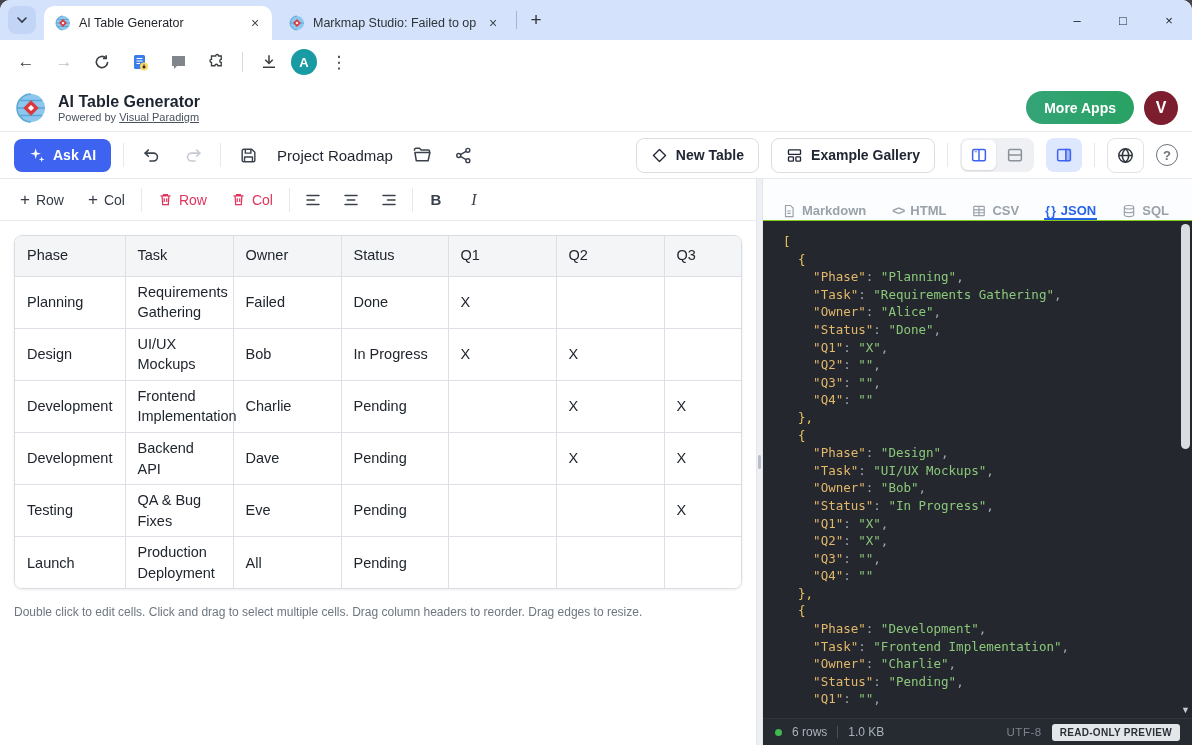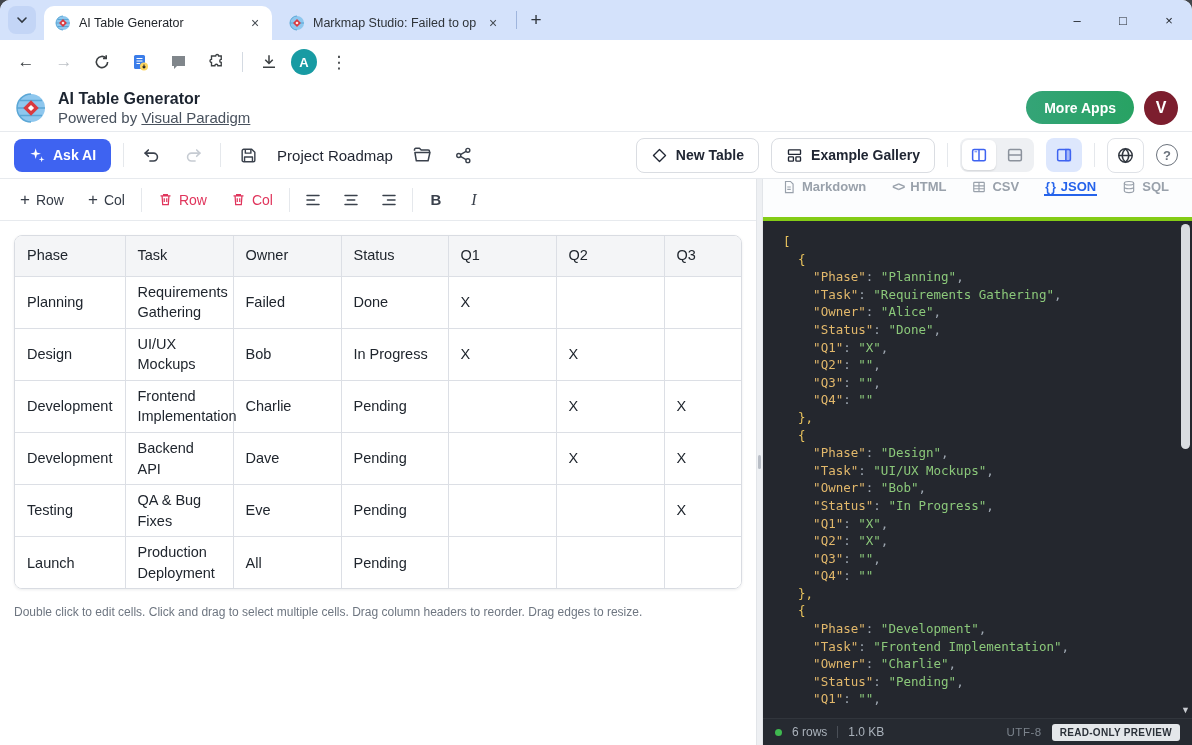--- a/index.html
+++ b/index.html
@@ -33,21 +33,21 @@
   .url-text{flex:1;font-size:14px;color:#1d2126;white-space:nowrap;overflow:hidden}
   .pill-ibtn{width:26px;height:26px;border:none;background:none;display:flex;align-items:center;
     justify-content:center;color:#454b52;font-size:16px;cursor:pointer}
   .chrome-avatar{width:26px;height:26px;border-radius:50%;background:#189ba3;color:#fff;font-size:13px;
     font-weight:700;display:flex;align-items:center;justify-content:center;border:none;cursor:pointer}
   .vdiv-light{width:1px;height:20px;background:#d4dae2;margin:0 4px}
   
   .app-header{height:48px;border-bottom:1px solid #e7eaee;display:flex;align-items:center;
     padding:0 14px;gap:10px;flex:none}
   .app-title{font-size:16px;font-weight:700;color:#1c2430;line-height:1.2}
-  .app-sub{font-size:15px;color:#49525e}
+  .app-sub{font-size:11px;color:#49525e}
   .app-sub a{color:#49525e;text-decoration:underline;cursor:pointer}
   .spacer{flex:1}
   .more-apps{border:none;border-radius:17px;height:33px;padding:0 18px;color:#fff;font-size:14px;
     font-weight:700;background:linear-gradient(90deg,#34a477,#28a263);cursor:pointer}
   .v-avatar{width:34px;height:34px;border-radius:50%;background:#7c1e2e;color:#fff;font-weight:700;
     font-size:16px;display:flex;align-items:center;justify-content:center;border:none;cursor:pointer}
   
   .app-toolbar{height:47px;border-bottom:1px solid #e7eaee;display:flex;align-items:center;
     padding:0 14px;gap:12px;flex:none}
   .ask-ai{border:none;border-radius:8px;height:33px;padding:0 15px;background:#3e63f1;color:#fff;
@@ -92,21 +92,21 @@
   tr:last-child td{border-bottom:none}
   col.c1{width:110px}col.c2{width:108px}col.c3{width:108px}col.c4{width:107px}
   col.c5{width:108px}col.c6{width:108px}
   .hint{margin:16px 0 0;font-size:12px;color:#6e7681}
   .splitter{width:7px;flex:none;background:#eef0f3;border-left:1px solid #e2e5e9;
     border-right:1px solid #e2e5e9;position:relative;cursor:col-resize}
   .splitter .grip{position:absolute;left:1px;top:50%;margin-top:-7px;width:3px;height:14px;
     border-radius:2px;background:#b9bec6}
   
   .right-panel{flex:1;min-width:0;display:flex;flex-direction:column;background:#fcfdfe}
-  .preview-tabs{height:42px;border-bottom:4px solid #84cc16;display:flex;align-items:flex-start;
+  .preview-tabs{height:42px;border-bottom:1px solid #84cc16;display:flex;align-items:flex-end;
     padding:0 18px;gap:24px;flex:none}
   .ptab{display:flex;align-items:center;gap:6px;font-size:13px;font-weight:700;color:#99a1ab;
     border:none;background:none;cursor:pointer;border-bottom:2px solid transparent;padding:0 1px}
   .ptab.active{color:#2563eb;border-bottom-color:#2563eb}
   .ptab .glyph{font-size:12px;font-weight:700;letter-spacing:-1px}
   .code-wrap{flex:1;position:relative;background:#24272e;overflow:hidden}
   pre.code{margin:0;padding:12px 26px 0 20px;font-family:"DejaVu Sans Mono",monospace;
     font-size:12.5px;line-height:17.6px;color:#9fa8b2;white-space:pre}
   .tk{color:#e2b86b}.ts{color:#8bc87a}.tb{color:#e9c35d}
   .vscroll{position:absolute;top:0;right:0;bottom:0;width:14px}

